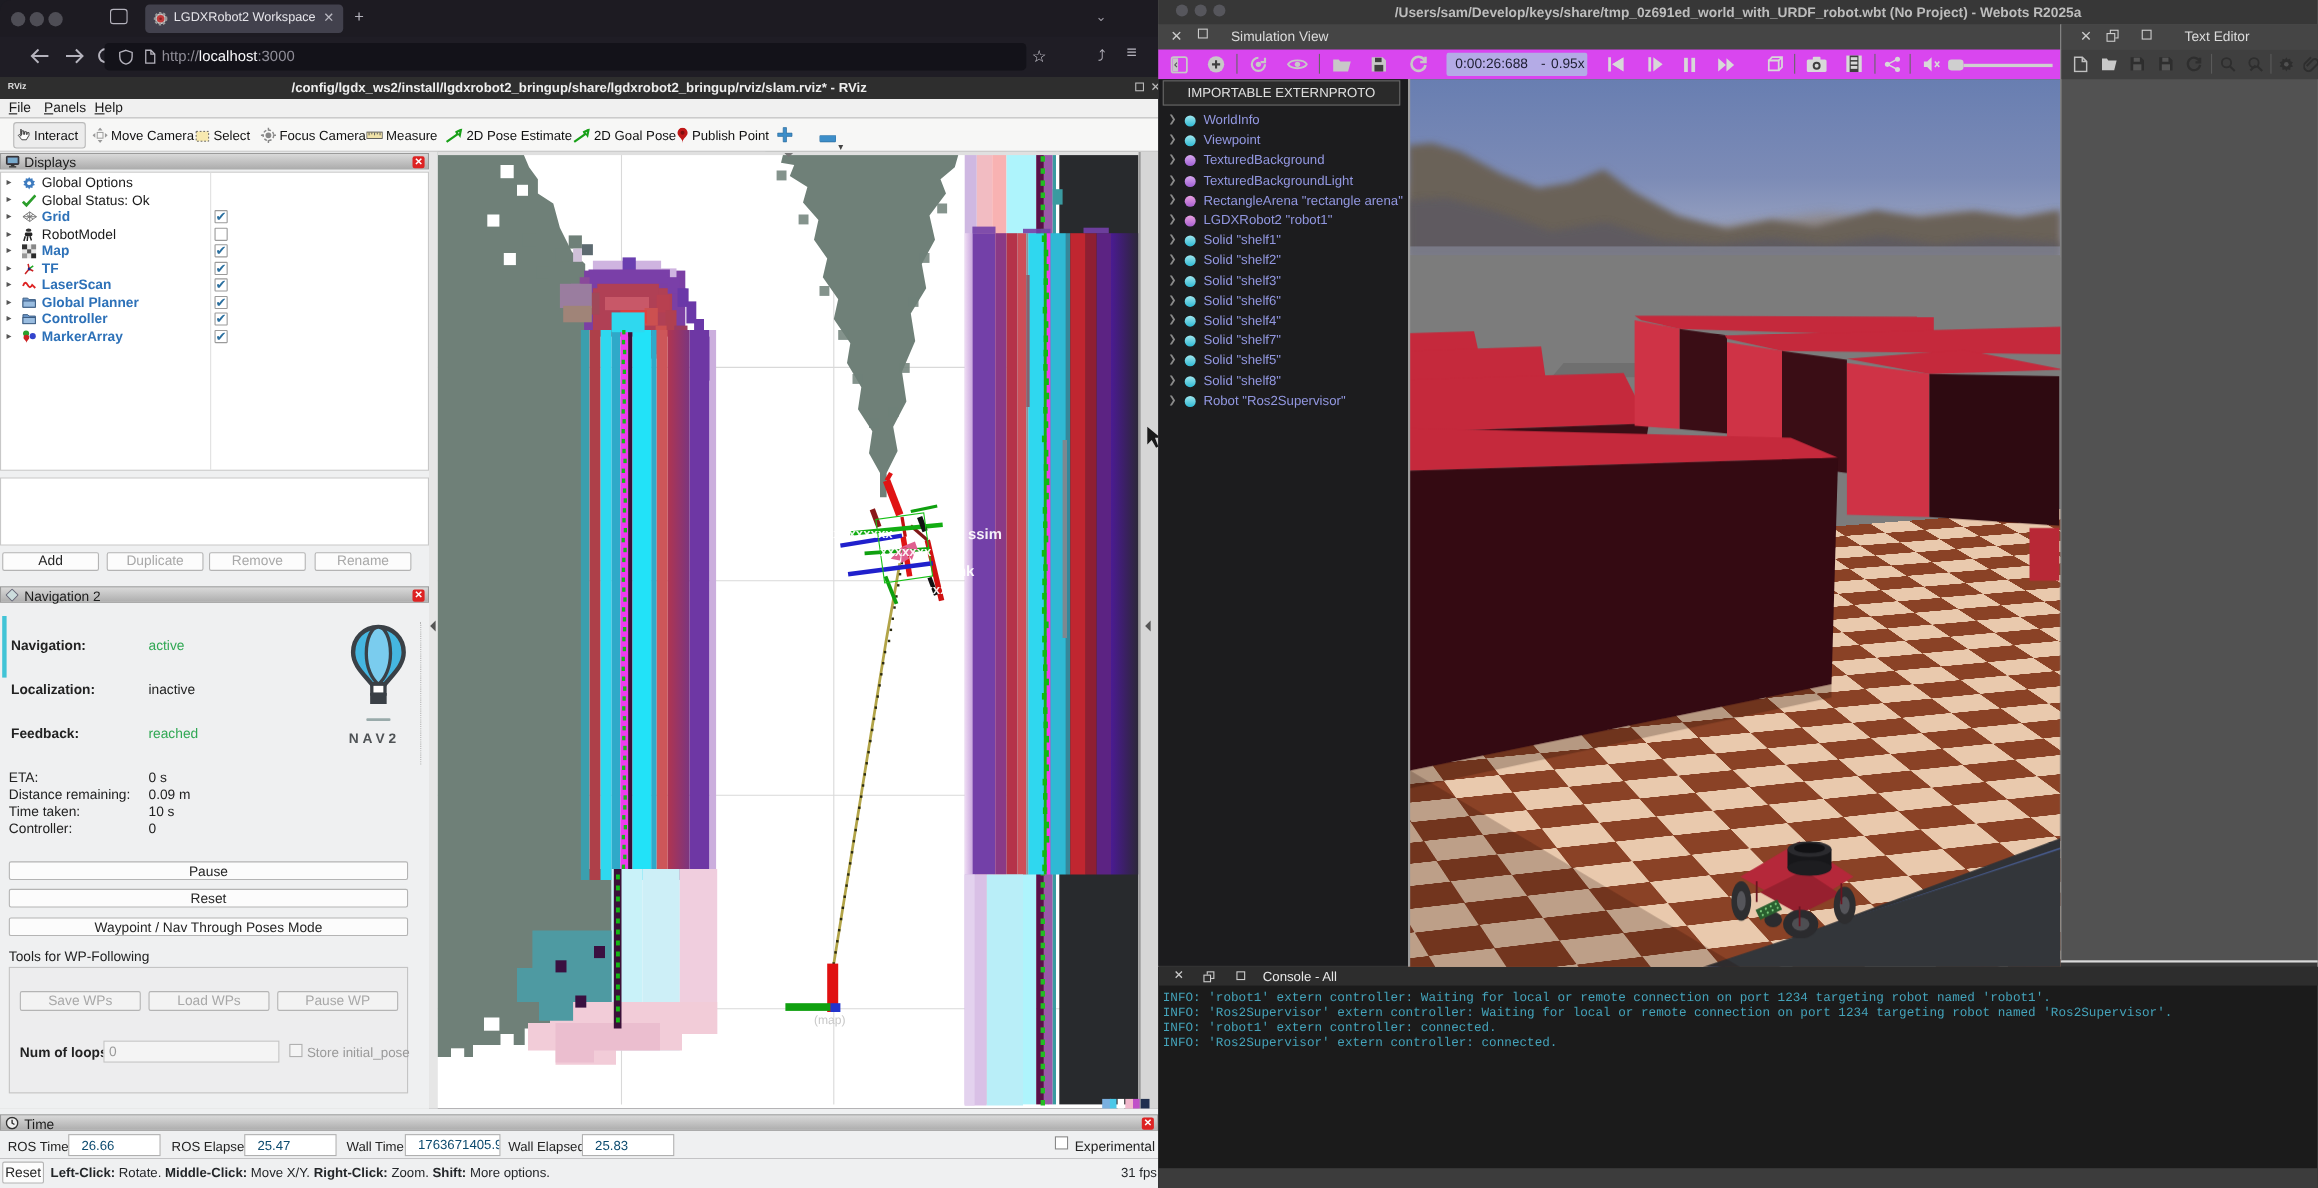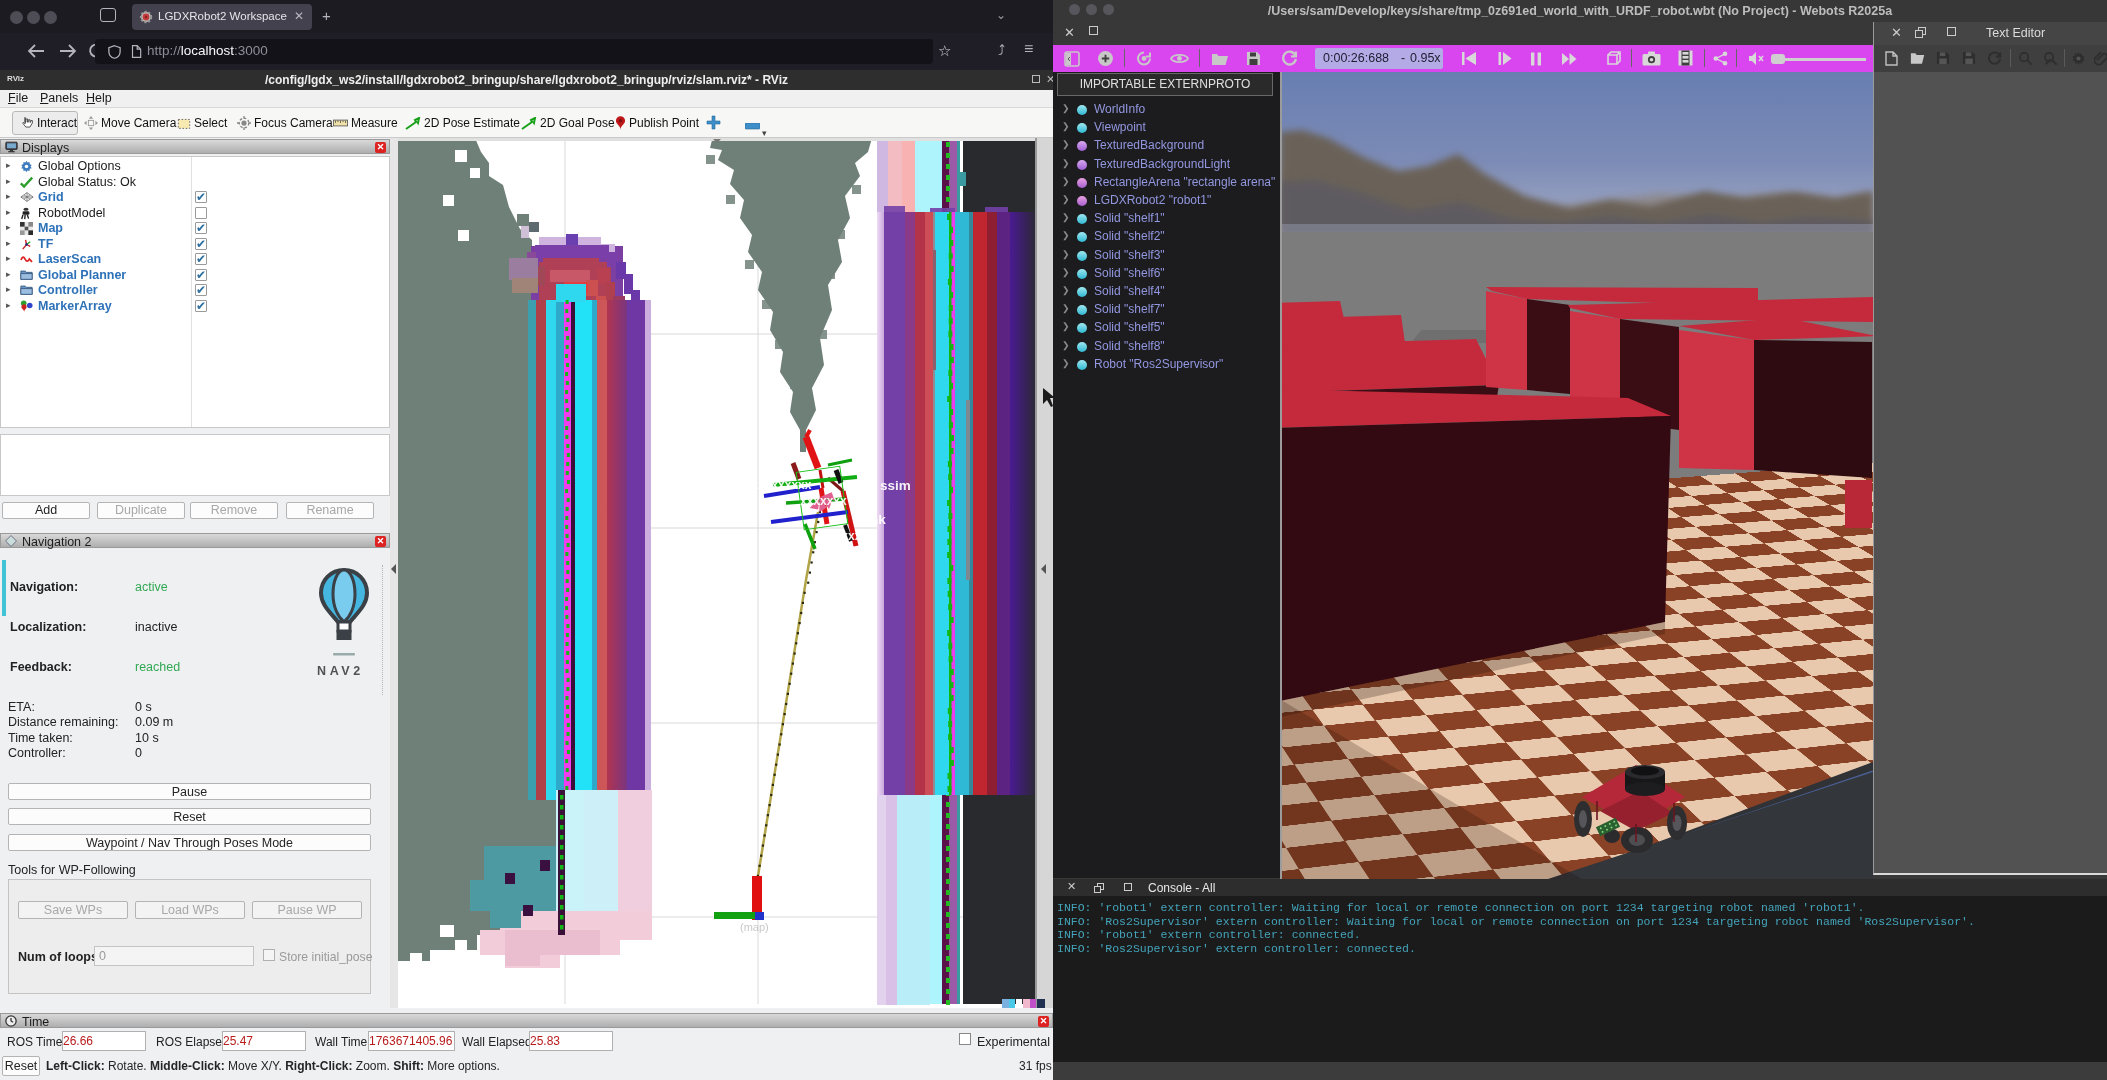--- a/index.html
+++ b/index.html
@@ -13,29 +13,29 @@
 #tab .title { position:absolute; left:26px; top:6px; font-size:11.5px; color:#e6e5ea; }
 #tab .close { position:absolute; right:8px; top:5px; color:#b9b8c1; font-size:12px; }
 #navbar { position:absolute; left:0; top:33px; width:1053px; height:37px; background:#1f1d25; }
 #urlfield { position:absolute; left:95px; top:39px; width:838px; height:25px; background:#131219; border-radius:4px; }
 
 #rvtitle { position:absolute; left:0; top:70px; width:1053px; height:20px; background:#2e2e2e; }
 #rvtitle .t { position:absolute; width:100%; text-align:center; top:3px; font-size:12px; font-weight:bold; color:#eee; }
 #rvmenu { position:absolute; left:0; top:90px; width:1053px; height:17px; background:#f0f0f0; font-size:12.5px; color:#1a1a1a; }
 #rvmenu span { margin-right:20px; }
 #rvtools { position:absolute; left:0; top:107px; width:1053px; height:31px; background:#f7f7f6; border-top:1px solid #d8d8d8; border-bottom:1px solid #c9c9c9; font-size:12px; color:#111; }
-.tbtn { position:absolute; top:3px; height:24px; display:flex; align-items:center; gap:3px;justify-content:flex-end; }
+.tbtn { position:absolute; top:3px; height:24px; display:flex; align-items:center; gap:3px; }
 #rvleft { position:absolute; left:0; top:138px; width:390px; height:870px; background:#eff0f1; }
 #rvstatus { position:absolute; left:0; top:1053px; width:1053px; height:27px; background:#eff0f1; font-size:12px; color:#232629; }
 #timepanel { position:absolute; left:0; top:1008px; width:1053px; height:45px; background:#eff0f1; }
 .phead { background:linear-gradient(#d9d9d9,#aeaeae); border:1px solid #9a9a9a; height:15px; font-size:12.5px; color:#1c1c1c; position:relative; }
 .closebtn { position:absolute; right:3px; top:2px; width:11px; height:11px; background:#d22; border-radius:2px; color:#fff; font-size:9px; line-height:11px; text-align:center; font-weight:bold; }
 .qbtn { border:1px solid #b4b4b4; border-radius:2px; background:#fcfcfc; font-size:12.5px; color:#252525; text-align:center; position:absolute; }
 .qbtn.dis { color:#a8a8a8; }
-input.q { border:1px solid #b0b0b0; background:#fff; font-size:12px; color:#b91c1c; padding-left:0; position:absolute; font-family:"Liberation Sans",sans-serif;}
+input.q { border:1px solid #b0b0b0; background:#fff; font-size:12px; color:#0c4a6e; padding-left:11px; position:absolute; font-family:"Liberation Sans",sans-serif;}
 .drow { position:absolute; left:0; width:388px; height:15px; font-size:12.5px; }
 .drow .arr { position:absolute; left:5px; top:1px; font-size:9px; color:#555; }
 .drow .ic { position:absolute; left:19px; top:1px; }
 .drow .nm { position:absolute; left:37px; top:0px; color:#1a1a1a; }
 .drow .nm.b { color:#2d71b8; font-weight:bold; }
 .drow .cb { position:absolute; left:194px; top:1px; width:12px; height:12px; background:#fff; border:1px solid #9a9a9a; border-radius:1px; }
 .drow .cb i { position:absolute; left:0px; top:-2px; font-style:normal; font-size:12px; color:#2a6f9f; }
 
 #webots { position:absolute; left:1053px; top:0; width:1054px; height:1080px; background:#383838; }
 #wtitle { position:absolute; left:0; top:0; width:1054px; height:22px; background:#373737; }
@@ -792,20 +792,23 @@
     <span style="position:absolute;left:1019px;top:6px;">31 fps</span>
   </div>
 </div>
 <div id="webots">
   <div id="wtitle">
       <div class="tl" style="left:16px;top:4px;width:11px;height:11px;background:#56565c;"></div>
       <div class="tl" style="left:33px;top:4px;width:11px;height:11px;background:#56565c;"></div>
       <div class="tl" style="left:50px;top:4px;width:11px;height:11px;background:#56565c;"></div>
       <span class="t">/Users/sam/Develop/keys/share/tmp_0z691ed_world_with_URDF_robot.wbt (No Project) - Webots R2025a</span>
     </div>
+  <div class="wheader" style="left:0;width:820px;">
+      <span style="position:absolute;left:66px;top:4px;">Simulation View</span>
+    </div>
   <div class="wheader" style="left:821px;width:233px;">
       <span style="position:absolute;left:95px;top:4px;">Text Editor</span>
     </div>
   <div class="wheader" style="left:0;width:820px;background:none;">
     <span style="position:absolute;left:11px;top:3px;color:#ccc;font-size:13px;">✕</span>
     <span style="position:absolute;left:36px;top:4px;width:9px;height:9px;border:1.5px solid #ccc;"></span>
   </div>
   <div id="wtoolbar">
     <svg width="16" height="16" viewBox="0 0 16 16" style="position:absolute;left:11px;top:6px;">
         <rect x="1" y="1" width="14" height="14" rx="2" fill="none" stroke="#c8c8c8" stroke-width="1.6"></rect>

